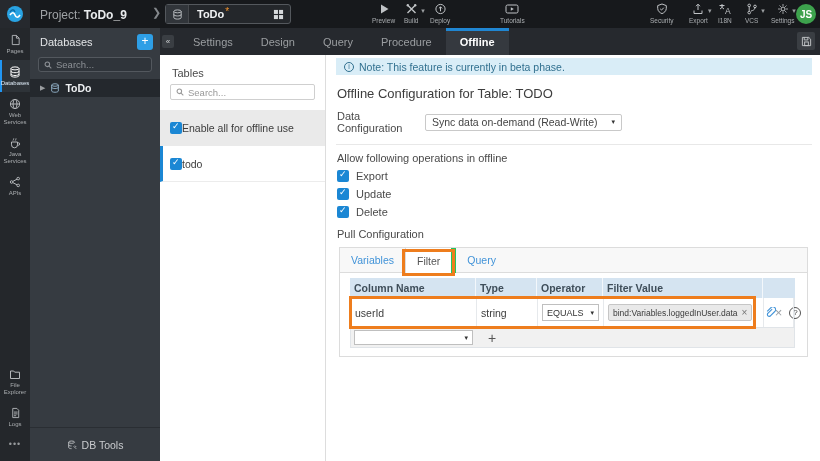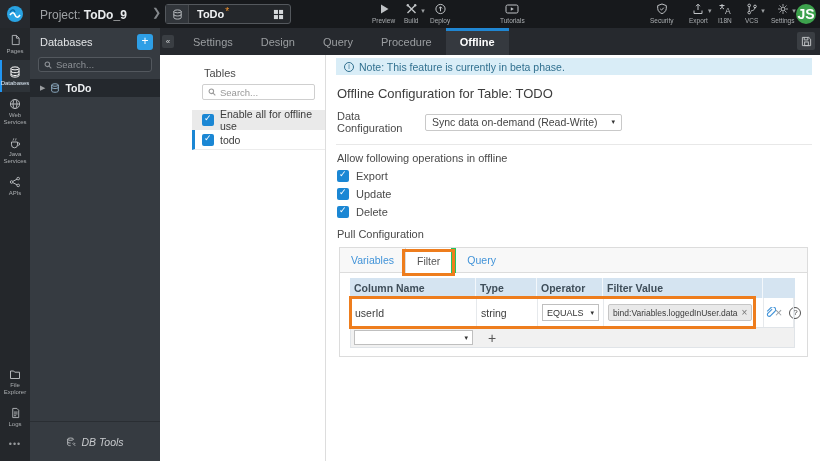--- a/index.html
+++ b/index.html
@@ -17,21 +17,21 @@
   .selector { position:absolute; left:165px; top:4px; width:126px; height:20px; border:1px solid #54585d; border-radius:3px; background:#24272b; display:flex; align-items:center; cursor:pointer; }
   .sel-seg { width:23px; height:100%; background:#31353a; border-right:1px solid #46494d; display:flex; align-items:center; justify-content:center; color:#c3c6c9; }
   .sel-name { margin-left:8px; font-size:11px; font-weight:700; color:#f1f3f5; }
   .sel-star { color:#f0922d; font-size:10px; margin-left:1px; position:relative; top:-3px; }
   .sel-grid { margin-left:auto; margin-right:6px; color:#d7dadc; }
   .tb-action { position:absolute; top:3px; display:flex; flex-direction:column; align-items:center; gap:2px; color:#c0c3c6; cursor:pointer; }
   .tb-action .tb-lb { font-size:6.5px; color:#aaadb0; white-space:nowrap; }
   .tb-caret { position:absolute; right:-7px; top:4px; font-size:7px; color:#9b9ea1; }
   .a-preview{left:372px} .a-build{left:404px} .a-deploy{left:430px} .a-tutorials{left:500px}
   .a-security{left:650px} .a-export{left:689px} .a-i18n{left:718px} .a-vcs{left:745px} .a-settings{left:771px}
-  .avatar { position:absolute; right:4px; top:4px; width:20px; height:20px; border-radius:50%; background:#3da24d; color:#fff; font-size:14px; font-weight:700; display:flex; align-items:center; justify-content:center; cursor:pointer; }
+  .avatar { position:absolute; right:4px; top:4px; width:20px; height:20px; border-radius:50%; background:#3da24d; color:#fff; font-size:10px; font-weight:700; display:flex; align-items:center; justify-content:center; cursor:pointer; }
 
   
   .leftrail { position:absolute; left:0; top:28px; width:30px; height:433px; background:#24272b; display:flex; flex-direction:column; z-index:5; }
   .rail-item { padding:6px 0 5px; display:flex; flex-direction:column; align-items:center; gap:2px; color:#b4b7ba; cursor:pointer; }
   .rail-item .lbl { font-size:6px; line-height:7px; text-align:center; color:#a9acaf; white-space:pre-line; }
   .rail-item.active { background:#2e3338; box-shadow: inset 2px 0 0 #2196f3; color:#fff; }
   .rail-item.active .lbl { color:#dce9f5; }
   .rail-spacer { flex:1; }
   .rail-more { text-align:center; color:#96999c; font-size:9px; letter-spacing:1px; padding:6px 0 12px; cursor:pointer; }
 
@@ -40,36 +40,36 @@
   .db-head { height:27px; display:flex; align-items:center; padding:0 7px 0 10px; }
   .db-title { font-size:11px; color:#e3e5e7; flex:1; }
   .db-add { width:16px; height:16px; background:#2e9fe6; border-radius:3px; color:#fff; font-size:12px; line-height:14px; text-align:center; cursor:pointer; }
   .db-search { margin:2px 8px 7px; height:15px; border:1px solid #53585e; border-radius:3px; background:#2f343a; display:flex; align-items:center; padding:0 5px; gap:4px; color:#8d9196; }
   .db-search input { flex:1; min-width:0; background:transparent; border:none; outline:none; font-size:9.5px; color:#cfd2d5; font-family:inherit; }
   .db-search input::placeholder { color:#8d9196; }
   .db-tree-row { height:18px; background:#24282d; display:flex; align-items:center; padding-left:10px; gap:5px; cursor:pointer; }
   .tree-caret { font-size:7px; color:#9a9da0; }
   .db-tree-row .lbl { font-size:10.5px; font-weight:700; color:#eef0f2; }
   .db-spacer { flex:1; }
-  .db-foot { height:40px; border-top:1px solid #2a2e33; display:flex; align-items:center; justify-content:center; gap:5px; color:#c9cbce; font-size:10.5px; cursor:pointer;font-style:italic; }
+  .db-foot { height:34px; border-top:1px solid #2a2e33; display:flex; align-items:center; justify-content:center; gap:5px; color:#c9cbce; font-size:10.5px; cursor:pointer; }
 
   
   .tabbar { position:absolute; left:160px; top:28px; width:660px; height:27px; background:#26292e; display:flex; align-items:stretch; z-index:5; }
   .collapse-chip { margin:7px 5px 6px 2px; width:12px; height:13px; background:#3a3e43; border-radius:2px; color:#cfd2d5; font-size:8px; line-height:13px; text-align:center; cursor:pointer; }
   .etab { padding:0 14px; font-size:11px; color:#9b9ea1; display:flex; align-items:center; cursor:pointer; }
   .etab.active { background:#35393f; box-shadow: inset 0 3px 0 #2086d2; color:#fff; font-weight:700; }
   .save-chip { margin-left:auto; margin-right:5px; margin-top:4px; width:18px; height:18px; background:#3a3e43; border-radius:2px; display:flex; align-items:center; justify-content:center; color:#c6c9cc; cursor:pointer; }
 
   
-  .tablespanel { position:absolute; left:160px; top:55px; width:166px; height:406px; background:#fff; border-right:1px solid #ddd;padding-left:32px; }
+  .tablespanel { position:absolute; left:160px; top:55px; width:166px; height:406px; background:#fff; border-right:1px solid #ddd; }
   .tp-title { margin:12px 0 5px 12px; font-size:11px; color:#4a4a4a; }
   .tp-search { margin:0 10px 10px; height:16px; border:1px solid #cfcfcf; border-radius:2px; display:flex; align-items:center; gap:4px; padding:0 5px; color:#9a9a9a; }
   .tp-search input { flex:1; min-width:0; border:none; outline:none; font-size:9.5px; color:#555; font-family:inherit; background:transparent; }
   .tp-search input::placeholder { color:#989898; }
-  .tp-row { height:20px; display:flex; align-items:center; gap:6px; padding-left:10px; font-size:10.5px; color:#3c3c3c; cursor:pointer; }
+  .tp-row { height:36px; display:flex; align-items:center; padding-left:10px; font-size:10.5px; color:#3c3c3c; cursor:pointer; }
   .tp-row.all { background:#eaeaea; }
   .tp-row.sel { border-left:3px solid #1b87d4; padding-left:7px; border-bottom:1px solid #ececec; }
 
   
   .cb { width:12px; height:12px; background:#1b87d4; border-radius:2px; position:relative; flex:none; cursor:pointer; }
   .cb::after { content:"✓"; position:absolute; left:2px; top:-1px; font-size:9px; color:#fff; font-weight:700; }
 
   
   .main { position:absolute; left:326px; top:55px; width:494px; height:406px; background:#fff; font-size:11px; color:#4a4a4a; }
   .note { margin:3px 8px 0 10px; background:#d9edf7; color:#31708f; font-size:10.5px; height:17px; display:flex; align-items:center; gap:5px; padding-left:8px; }

